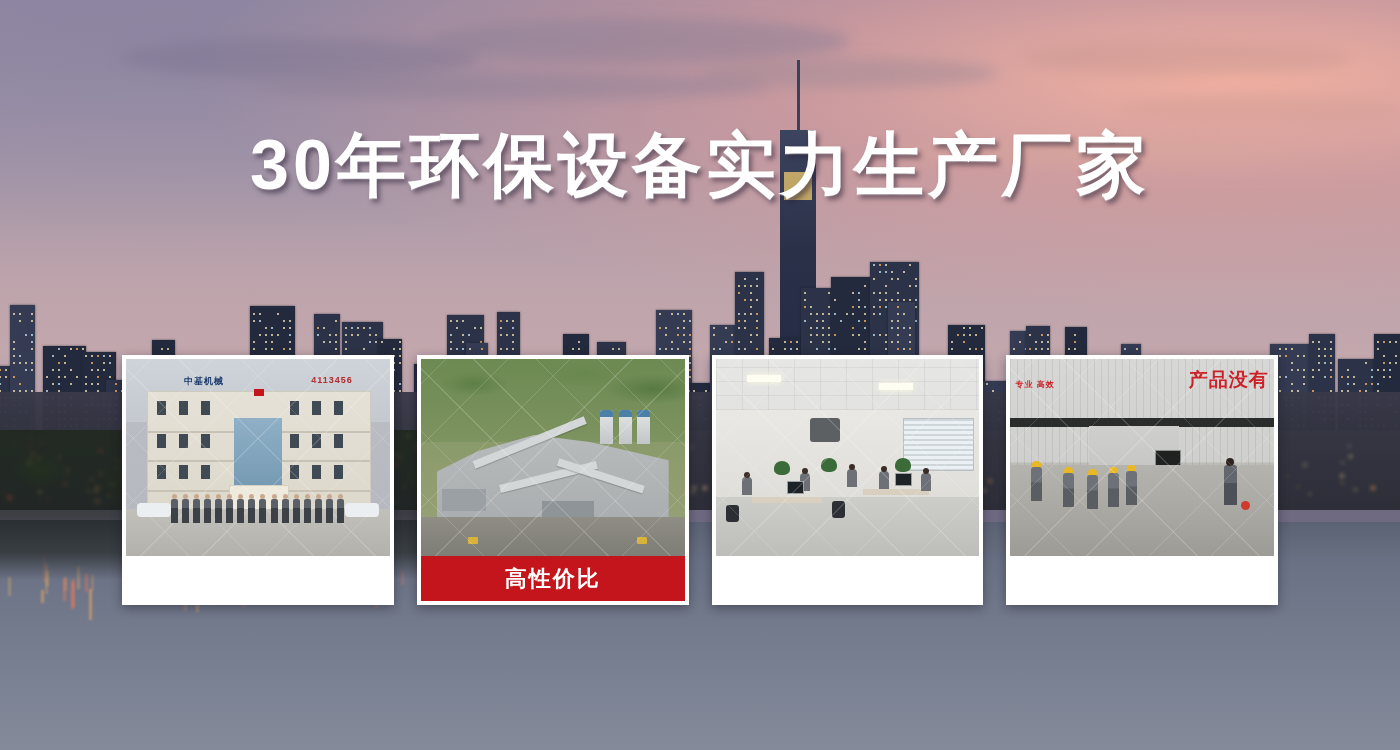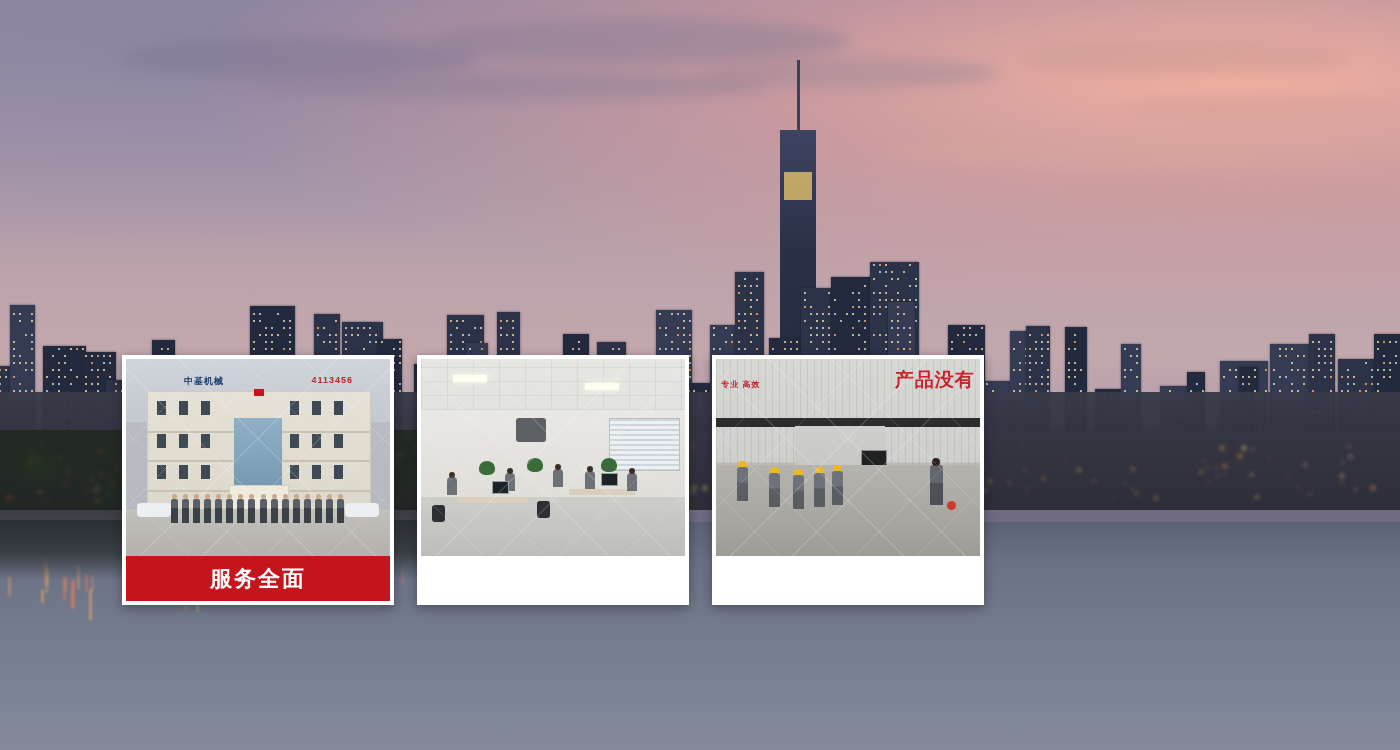--- a/index.html
+++ b/index.html
@@ -2131,20 +2131,21 @@
       <div class="refl" style="background: rgb(255, 180, 99); left: 64px; top: 55px; height: 14px; opacity: 0.25;"></div>
       <div class="refl" style="background: rgb(255, 123, 83); left: 71px; top: 60px; height: 27px; opacity: 0.44;"></div>
       <div class="refl" style="background: rgb(255, 123, 83); left: 72px; top: 57px; height: 28px; opacity: 0.36;"></div>
       <div class="refl" style="background: rgb(255, 123, 83); left: 85px; top: 52px; height: 18px; opacity: 0.38;"></div>
       <div class="refl" style="background: rgb(255, 123, 83); left: 63px; top: 56px; height: 23px; opacity: 0.39;"></div>
       <div class="refl" style="background: rgb(255, 180, 99); left: 236px; top: 47px; height: 29px; opacity: 0.37;"></div>
       <div class="refl" style="background: rgb(255, 180, 99); left: 424px; top: 42px; height: 16px; opacity: 0.25;"></div>
     </div>
   <div class="shore" id="shore"></div>
 
+  <div class="headline">30年环保设备实力生产厂家</div>
 
 
   <div class="cards">
 
     <div class="card">
       <div class="photo p1">
         <div class="sky1"></div>
         <div class="bldg">
             <div class="floor" style="top: 33%;"></div>
             <div class="floor" style="top: 58%;"></div>
@@ -2187,23 +2188,41 @@
           <div class="person" style="left: 46.4%;"></div>
           <div class="person" style="left: 50.6%;"></div>
           <div class="person" style="left: 54.8%;"></div>
           <div class="person" style="left: 59%;"></div>
           <div class="person" style="left: 63.2%;"></div>
           <div class="person" style="left: 67.4%;"></div>
           <div class="person" style="left: 71.6%;"></div>
           <div class="person" style="left: 75.8%;"></div>
           <div class="person" style="left: 80%;"></div>
         </div>
-      <div class="cap">服务全面</div>
     </div>
 
+    <div class="card">
+      <div class="photo p2">
+        <div class="fields"></div>
+        <div class="plant"></div>
+        <div class="silo" style="left:68%"></div>
+        <div class="silo" style="left:75%"></div>
+        <div class="silo" style="left:82%"></div>
+        <div class="belt" style="left:20%;top:52%;width:120px;transform:rotate(-22deg);"></div>
+        <div class="belt" style="left:30%;top:64%;width:100px;transform:rotate(-14deg);"></div>
+        <div class="belt" style="left:52%;top:50%;width:90px;transform:rotate(18deg);"></div>
+        <div class="shed" style="left:8%;top:66%;width:44px;height:22px;"></div>
+        <div class="shed" style="left:46%;top:72%;width:52px;height:20px;background:#8e9498;"></div>
+        <div class="yard"></div>
+        <div class="mach" style="left:18%"></div>
+        <div class="mach" style="left:82%"></div>
+        <div class="wm"></div>
+      </div>
+      <div class="cap">高性价比</div>
+    </div>
 
     <div class="card">
       <div class="photo p3">
         <div class="ceil"></div>
         <div class="lamp" style="left:12%;top:8%"></div>
         <div class="lamp" style="left:62%;top:12%"></div>
         <div class="wall"></div>
         <div class="decal"></div>
         <div class="blind"></div>
         <div class="plant3" style="left:22%;top:52%"></div>

